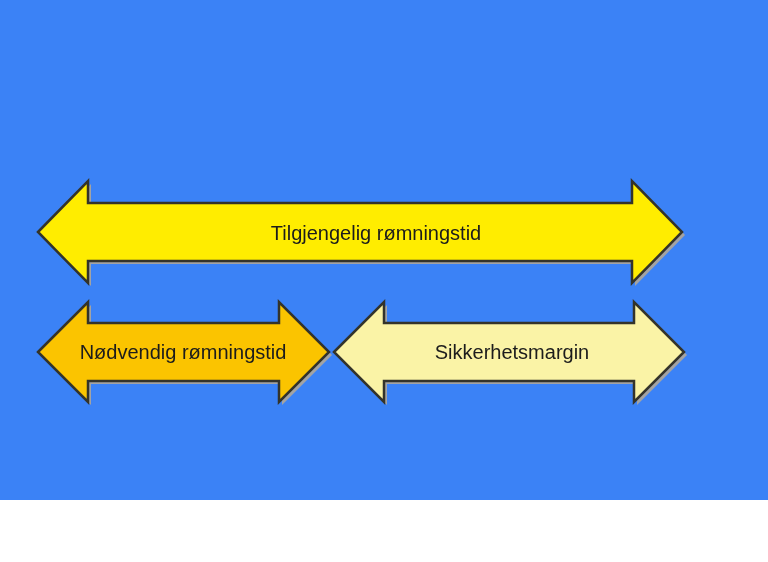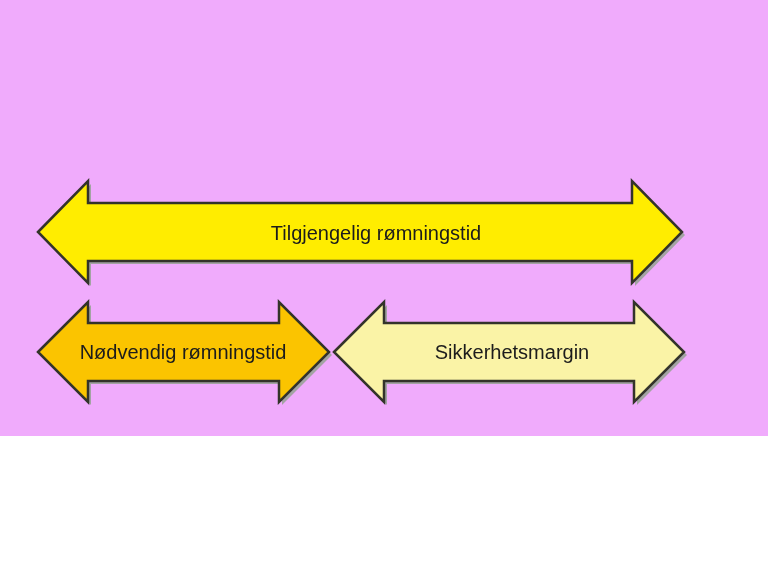--- a/index.html
+++ b/index.html
@@ -6,22 +6,22 @@
     margin: 0;
     padding: 0;
     background: #ffffff;
     width: 768px;
     height: 562px;
     overflow: hidden;
   }
   .canvas {
     position: relative;
     width: 768px;
-    height: 436px;
-    background: #f0abfc;
+    height: 500px;
+    background: #3b82f6;
   }
   svg {
     display: block;
   }
   .arrow-shape {
     stroke-width: 2.5;
     stroke-linejoin: miter;
   }
   .arrow-label {
     font-family: "Liberation Sans", "DejaVu Sans", sans-serif;

